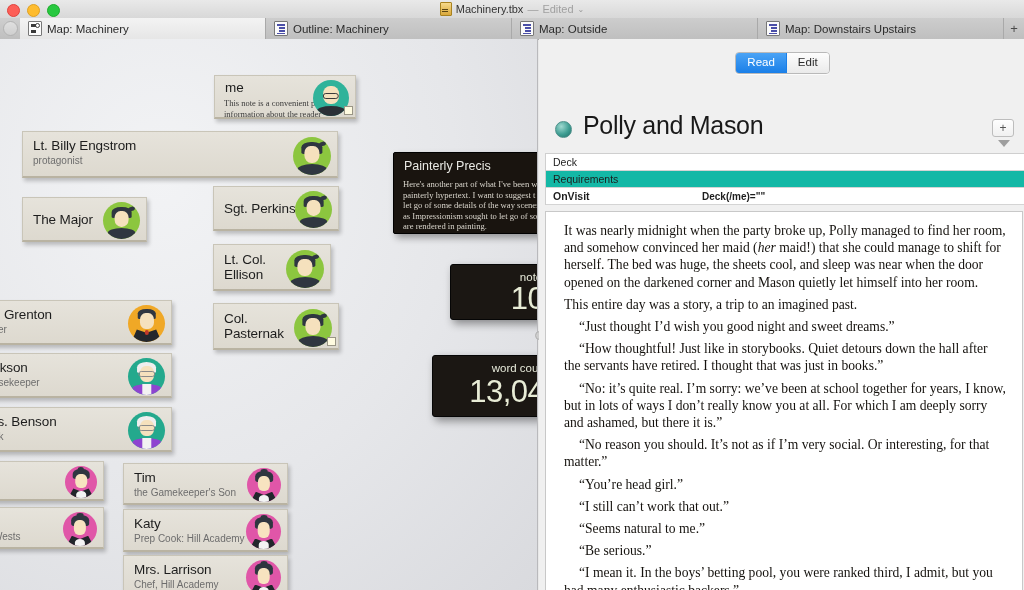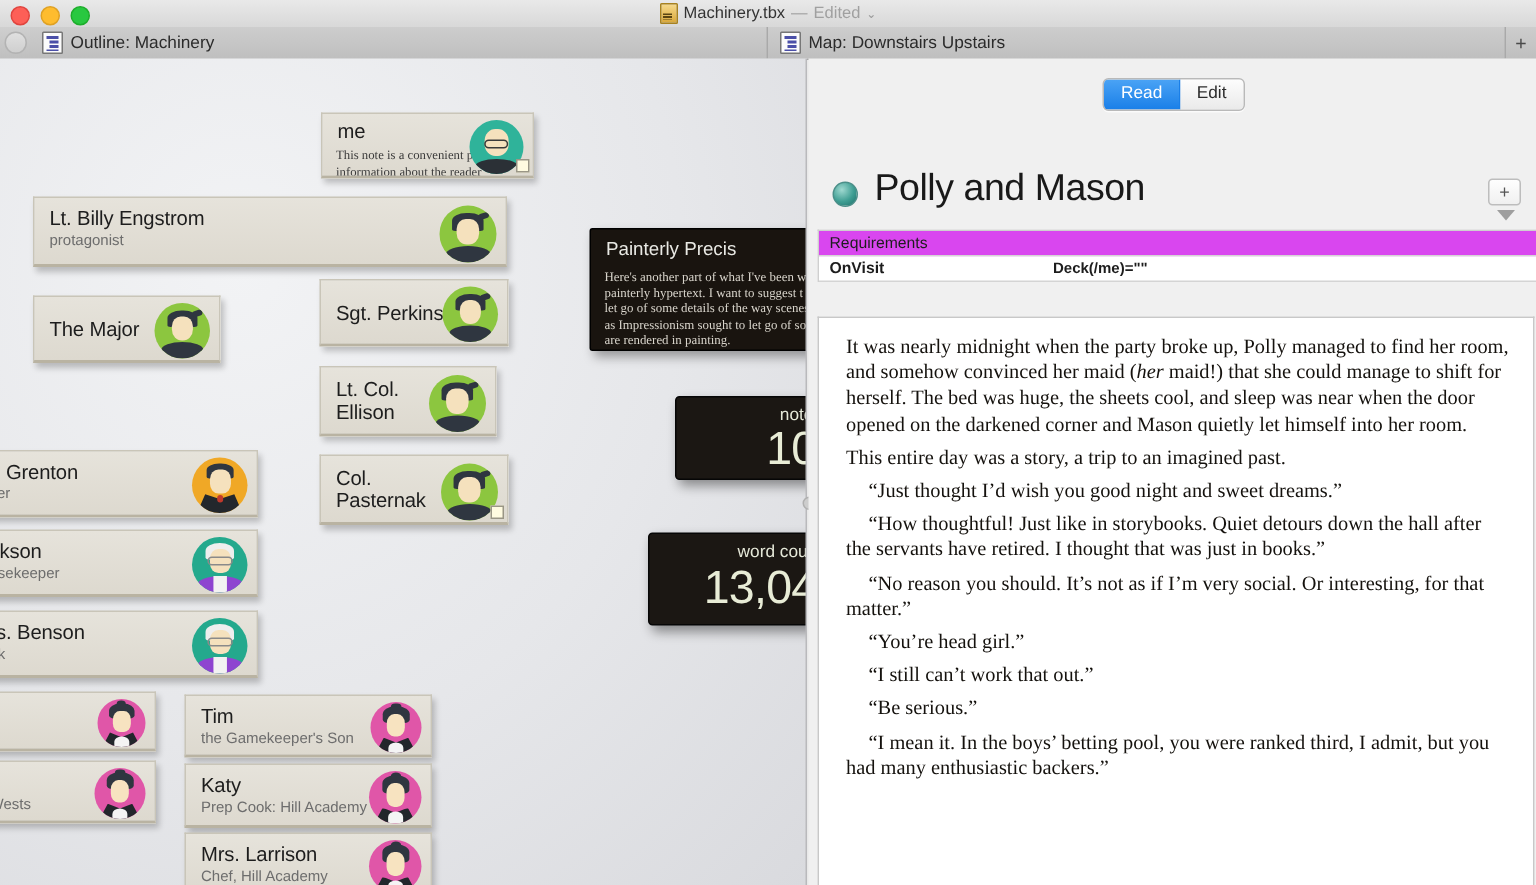--- a/index.html
+++ b/index.html
@@ -215,21 +215,21 @@
     display:flex;align-items:center;justify-content:center;font-size:12px;color:#555;
     line-height:1;
   }
   .caret{position:absolute;right:14px;top:27px;width:0;height:0;
     border-left:6px solid transparent;border-right:6px solid transparent;
     border-top:7px solid #9e9e9e;}
   .attrs{position:absolute;left:6px;top:114px;width:478px;
     border:1px solid #cfcfcf;border-bottom:none;background:#fff;}
   .attr-row{height:16px;display:flex;align-items:center;
     border-bottom:1px solid #d4d4d4;font-size:10.5px;color:#1d1d1d;background:#fff;}
-  .attr-row.alt{background:#d946ef;}
+  .attr-row.alt{background:#14b8a6;}
   .attr-row .k{width:156px;padding-left:7px;box-sizing:border-box;}
   .attr-row .v{flex:1;font-size:10px;}
   .attr-row.bold .k{font-weight:bold;}
   .attr-row.bold .v{font-weight:bold;}
 
   .reader{
     position:absolute;left:6px;top:172px;width:478px;height:418px;
     background:#fff;border:1px solid #c8c8c8;border-bottom:none;
     overflow:hidden;box-sizing:border-box;
     font-family:"Liberation Serif", serif;
@@ -264,31 +264,46 @@
       <span class="title-edited">Edited</span>
       <span class="title-chev">⌄</span>
     </div>
   </div>
 
   <div class="tabbar">
     <div class="tab-spinner">
       <span class="ring"></span>
     </div>
 
+    <div class="tab active">
+      <span class="ic-map">
+          <span class="dot"></span>
+        </span>
+      <span class="lbl">Map: Machinery</span>
+    </div>
 
     <div class="tab">
       <span class="ic-outline">
           <i></i>
           <i></i>
           <i></i>
           <i></i>
         </span>
       <span class="lbl">Outline: Machinery</span>
     </div>
 
+    <div class="tab">
+      <span class="ic-outline">
+          <i></i>
+          <i></i>
+          <i></i>
+          <i></i>
+        </span>
+      <span class="lbl">Map: Outside</span>
+    </div>
 
     <div class="tab">
       <span class="ic-outline">
           <i></i>
           <i></i>
           <i></i>
           <i></i>
         </span>
       <span class="lbl">Map: Downstairs Upstairs</span>
     </div>
@@ -501,35 +516,41 @@
     </div>
 
     <div class="titlerow">
       <div class="note-badge"></div>
       <div class="doc-title">Polly and Mason</div>
       <div class="plusbtn">+</div>
       <div class="caret"></div>
     </div>
 
     <div class="attrs" id="attrs-host">
+        <div class="attr-row">
+          <span class="k">Deck</span>
+          <span class="v"></span>
+        </div>
         <div class="attr-row alt">
           <span class="k">Requirements</span>
           <span class="v"></span>
         </div>
         <div class="attr-row bold">
           <span class="k">OnVisit</span>
           <span class="v">Deck(/me)=""</span>
         </div>
       </div>
 
     <div class="reader" id="reader-host">
         <p><span>It was nearly midnight when the party broke up, Polly managed to find her room, and somehow convinced her maid (</span><em>her</em><span> maid!) that she could manage to shift for herself.  The bed was huge, the sheets cool, and sleep was near when the door opened on the darkened corner and Mason quietly let himself into her room.</span></p>
         <p><span>This entire day was a story, a trip to an imagined past.</span></p>
         <p class="ind"><span>“Just thought I’d wish you good night and sweet dreams.”</span></p>
         <p class="ind"><span>“How thoughtful!  Just like in storybooks. Quiet detours down the hall after the servants have retired. I thought that was just in books.”</span></p>
+        <p class="ind"><span>“No: it’s quite real. I’m sorry: we’ve been at school together for years, I know, but in lots of ways I don’t really know you at all. For which I am deeply sorry and ashamed, but there it is.”</span></p>
         <p class="ind"><span>“No reason you should. It’s not as if I’m very social. Or interesting, for that matter.”</span></p>
         <p class="ind"><span>“You’re head girl.”</span></p>
         <p class="ind"><span>“I still can’t work that out.”</span></p>
+        <p class="ind"><span>“Seems natural to me.”</span></p>
         <p class="ind"><span>“Be serious.”</span></p>
         <p class="ind"><span>“I mean it. In the boys’ betting pool, you were ranked third, I admit, but you had many enthusiastic backers.”</span></p>
       </div>
   </div>
 </div>
 
 </body></html>

